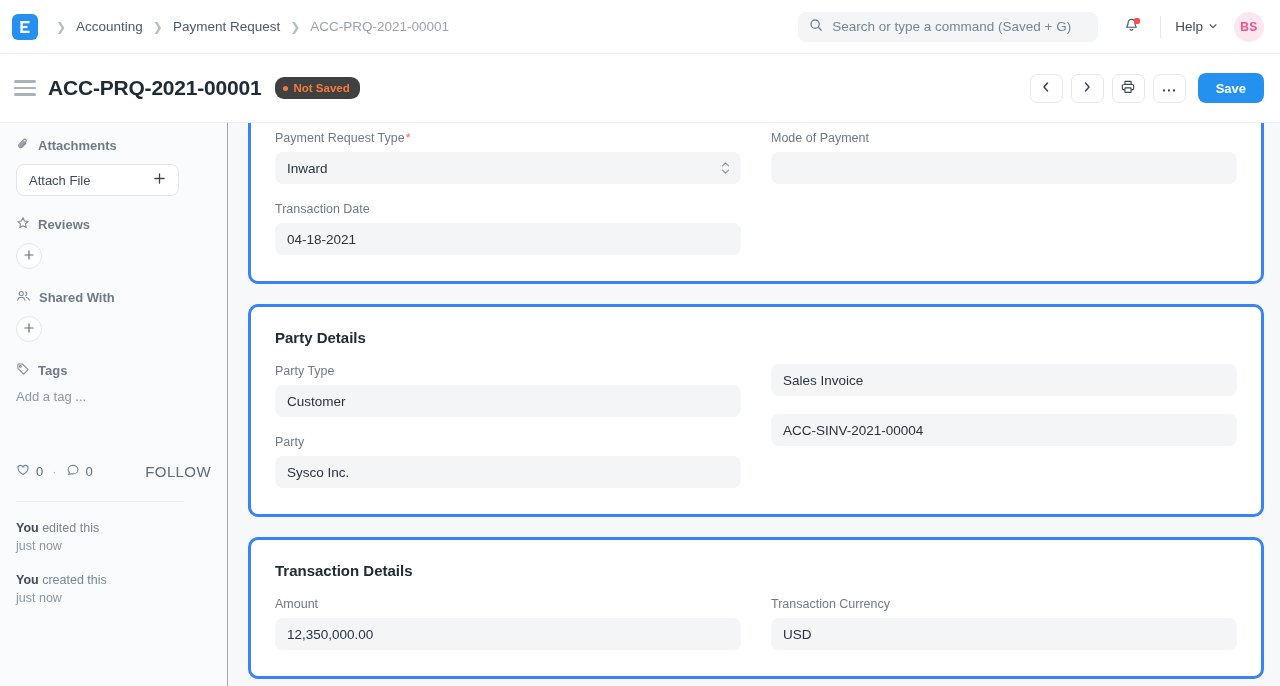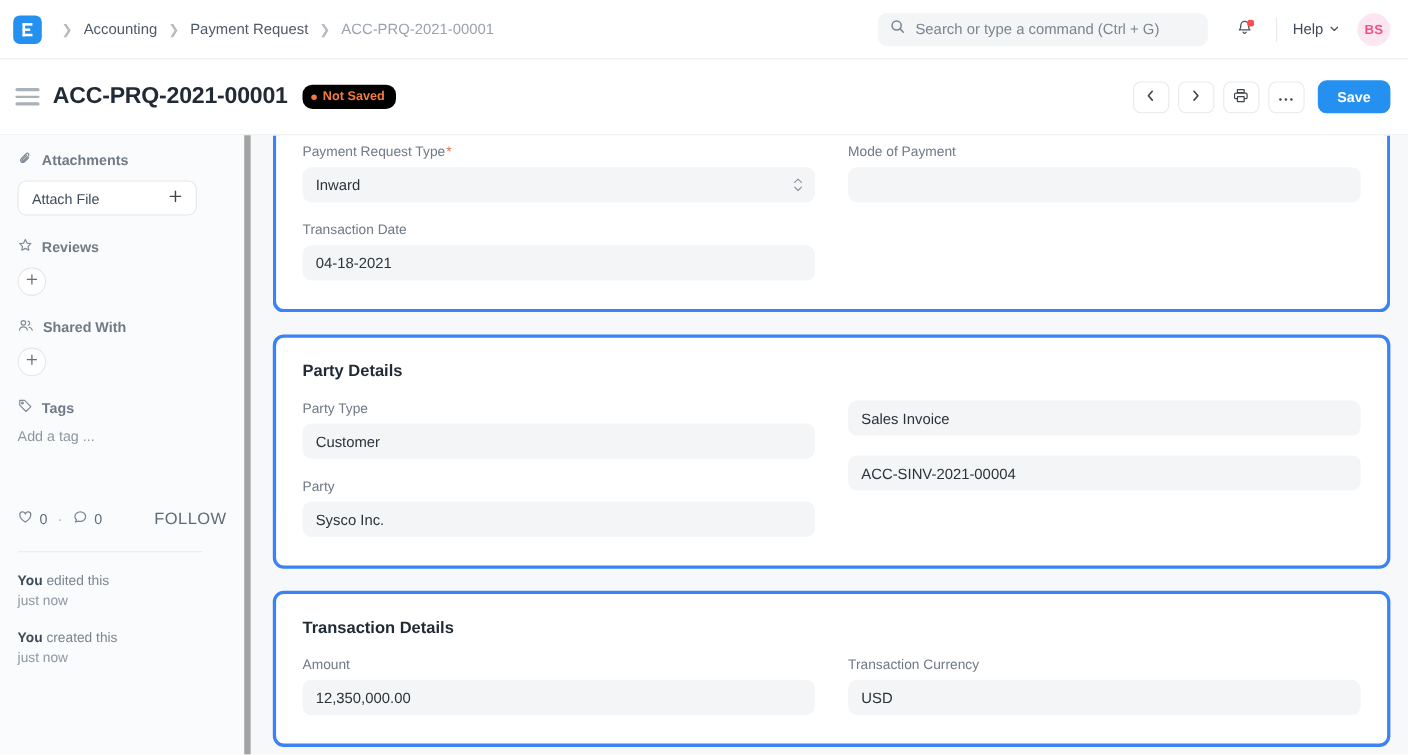--- a/index.html
+++ b/index.html
@@ -77,21 +77,21 @@
     border-bottom: 1px solid #ebeef0;
     background: #fff;
   }
   .hamburger { width: 22px; display: flex; flex-direction: column; gap: 4px; margin-right: 12px; }
   .hamburger i { display: block; height: 2.5px; background: #a9b1bb; border-radius: 2px; }
   .doc-title {
     font-size: 21px; font-weight: 700; color: #212b36; letter-spacing: -.2px;
   }
   .badge-notsaved {
     margin-left: 13px;
-    background: #000000; color: #f47b3e;
+    background: #404040; color: #f47b3e;
     font-size: 11.5px; font-weight: 600;
     padding: 5px 10px 5px 8px; border-radius: 9px;
     display: inline-flex; align-items: center; gap: 6px;
   }
   .badge-notsaved .dot { width: 5px; height: 5px; border-radius: 50%; background: #f47b3e; }
 
   .head-actions { margin-left: auto; display: flex; align-items: center; gap: 8px; }
   .icon-btn {
     width: 33px; height: 29px; border-radius: 7px;
     border: 1px solid #e6e9ec; background: #fff;
@@ -106,21 +106,21 @@
     border: none; margin-left: 4px;
   }
 
   
   .body { display: flex; height: calc(686px - 54px - 69px); }
 
   
   .sidebar {
     width: 228px; flex: 0 0 228px;
     background: #fafbfc;
-    border-right: 6px solid #a3a3a3;
+    border-right: 1px solid #a3a3a3;
     padding: 14px 16px 0 16px;
     overflow: hidden;
     position: relative;
   }
   .side-head {
     display: flex; align-items: center; gap: 8px;
     color: #7c8794; font-size: 13px; font-weight: 600;
     margin-bottom: 10px;
   }
   .side-head .lbl { color: #6f7a87; }
@@ -224,21 +224,21 @@
   </nav>
 
   <div class="nav-right">
     <div class="search-box">
       <span>
         <svg width="14" height="14" viewBox="0 0 16 16" fill="none" stroke="#7a8592" stroke-width="1.6">
           <circle cx="7" cy="7" r="4.7"></circle>
             <path d="M10.6 10.6L14 14" stroke-linecap="round"></path>
         </svg>
       </span>
-      <span class="ph">Search or type a command (Ctrl + G)</span>
+      <span class="ph">Search or type a command (Saved + G)</span>
     </div>
 
     <div class="bell-wrap">
       <span>
         <svg width="17" height="17" viewBox="0 0 20 20" fill="none" stroke="#4a5560" stroke-width="1.4">
           <path d="M6 8a4 4 0 0 1 8 0c0 3 1 4.5 1.6 5.2H4.4C5 12.5 6 11 6 8z" stroke-linejoin="round"></path>
           <path d="M8.4 15.6a1.7 1.7 0 0 0 3.2 0" stroke-linecap="round"></path>
         </svg>
       </span>
       <span class="bell-dot"></span>

